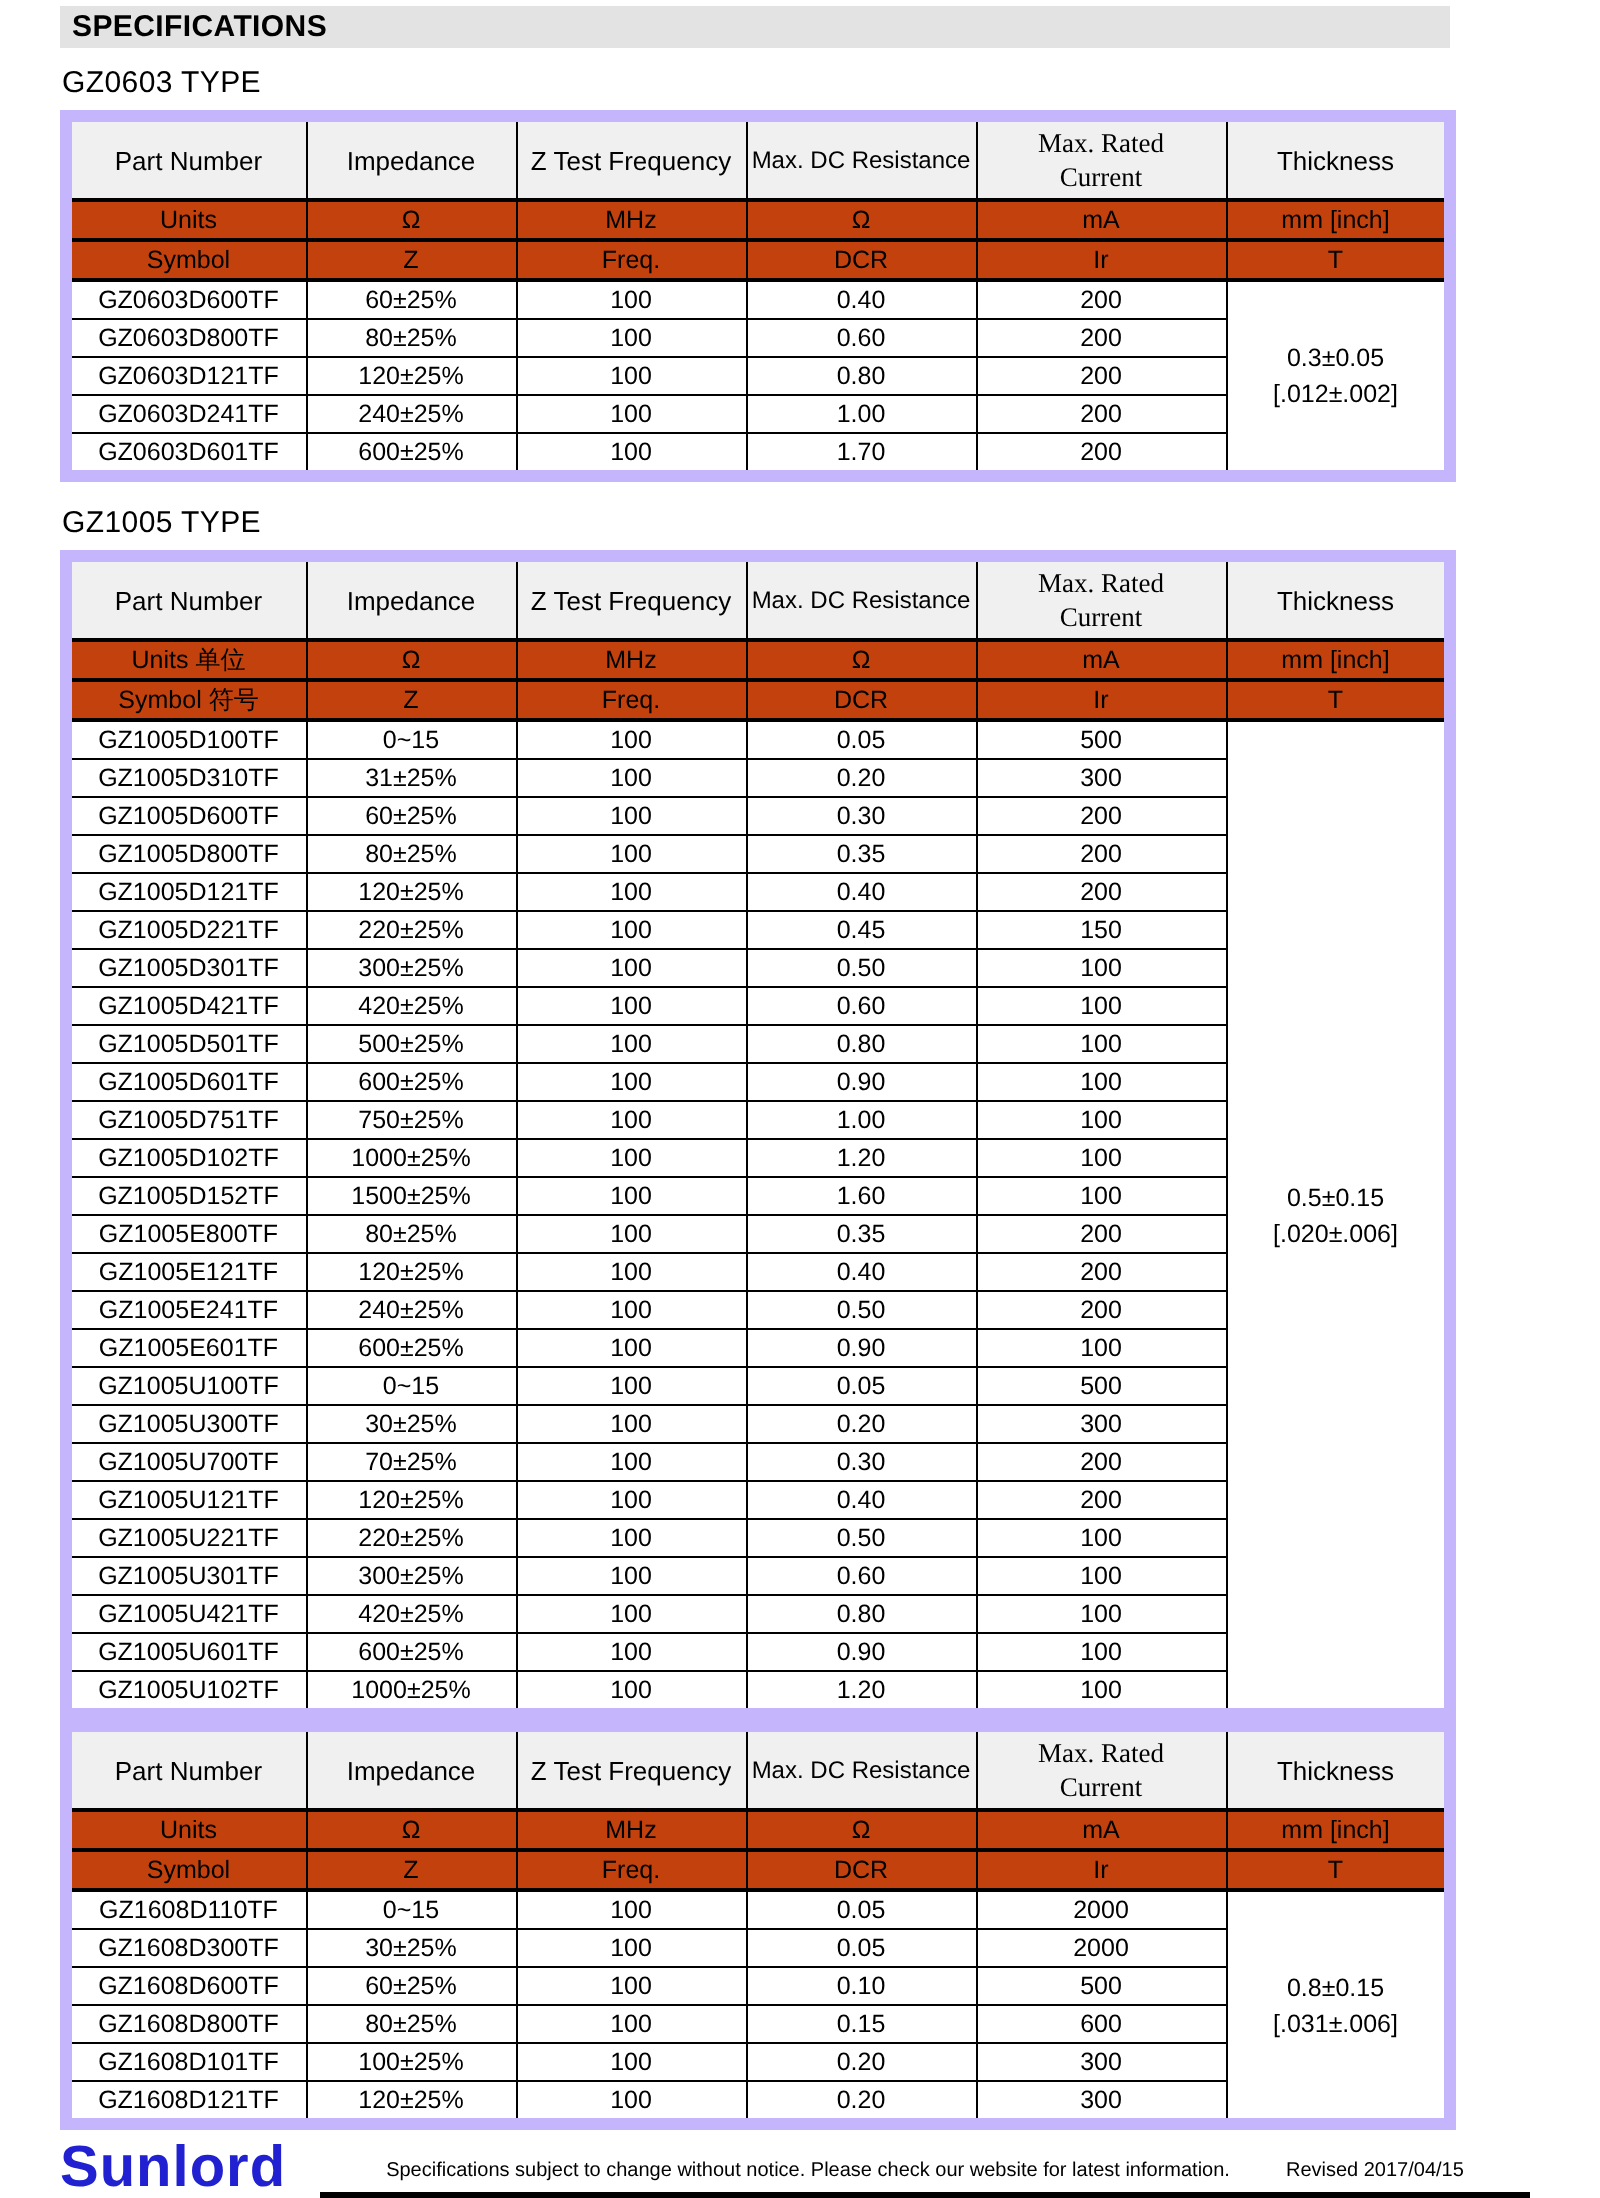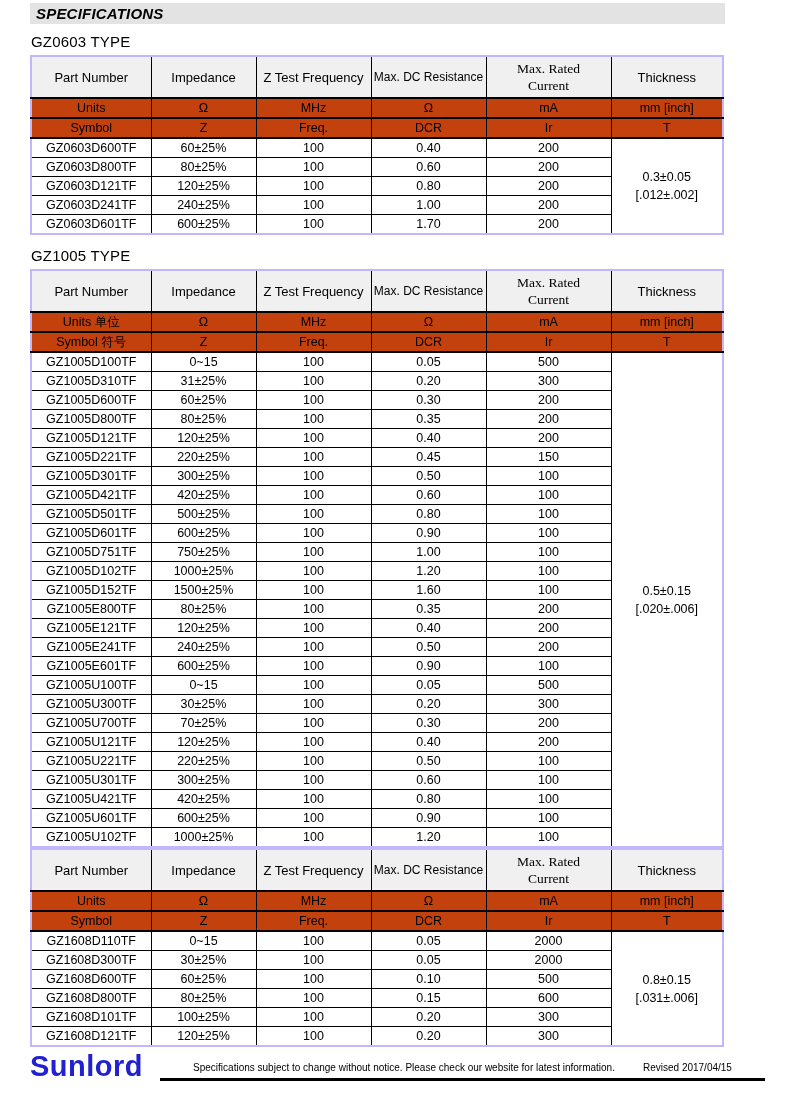--- a/index.html
+++ b/index.html
@@ -4,29 +4,28 @@
 <style>
   * { margin:0; padding:0; box-sizing:border-box; }
   html,body { background:#ffffff; }
   body { font-family:"Liberation Sans", sans-serif; color:#000; }
   .page { position:relative; width:800px; height:1099px; background:#fff; overflow:hidden; }
 
   .title-bar {
     margin:3px 0 0 30px; width:695px; height:21px; line-height:21px;
     background:#e3e3e3; font-size:15px; font-weight:bold; padding-left:6px;
     letter-spacing:0.2px;
-    font-style:italic;
   }
 
   .sec-title { font-size:15px; font-weight:normal; margin:12px 0 5px 31px; letter-spacing:0.2px; }
   section:first-of-type .sec-title { margin-top:9px; }
 
   table.spec-table {
     margin-left:30px; border-collapse:collapse; table-layout:fixed;
-    width:692px; border:2px solid #c4b5fd;
+    width:692px; border:6px solid #c4b5fd;
   }
   .spec-table th, .spec-table td {
     border:1px solid #000; text-align:center; vertical-align:middle;
     padding:0; overflow:hidden;
   }
   .spec-table tr.header th {
     height:42px; background:#f0f0f0; font-weight:normal; font-size:13px;
     border-bottom-width:2px;
   }
   .spec-table tr.header th:nth-child(4) { font-size:12px; }

